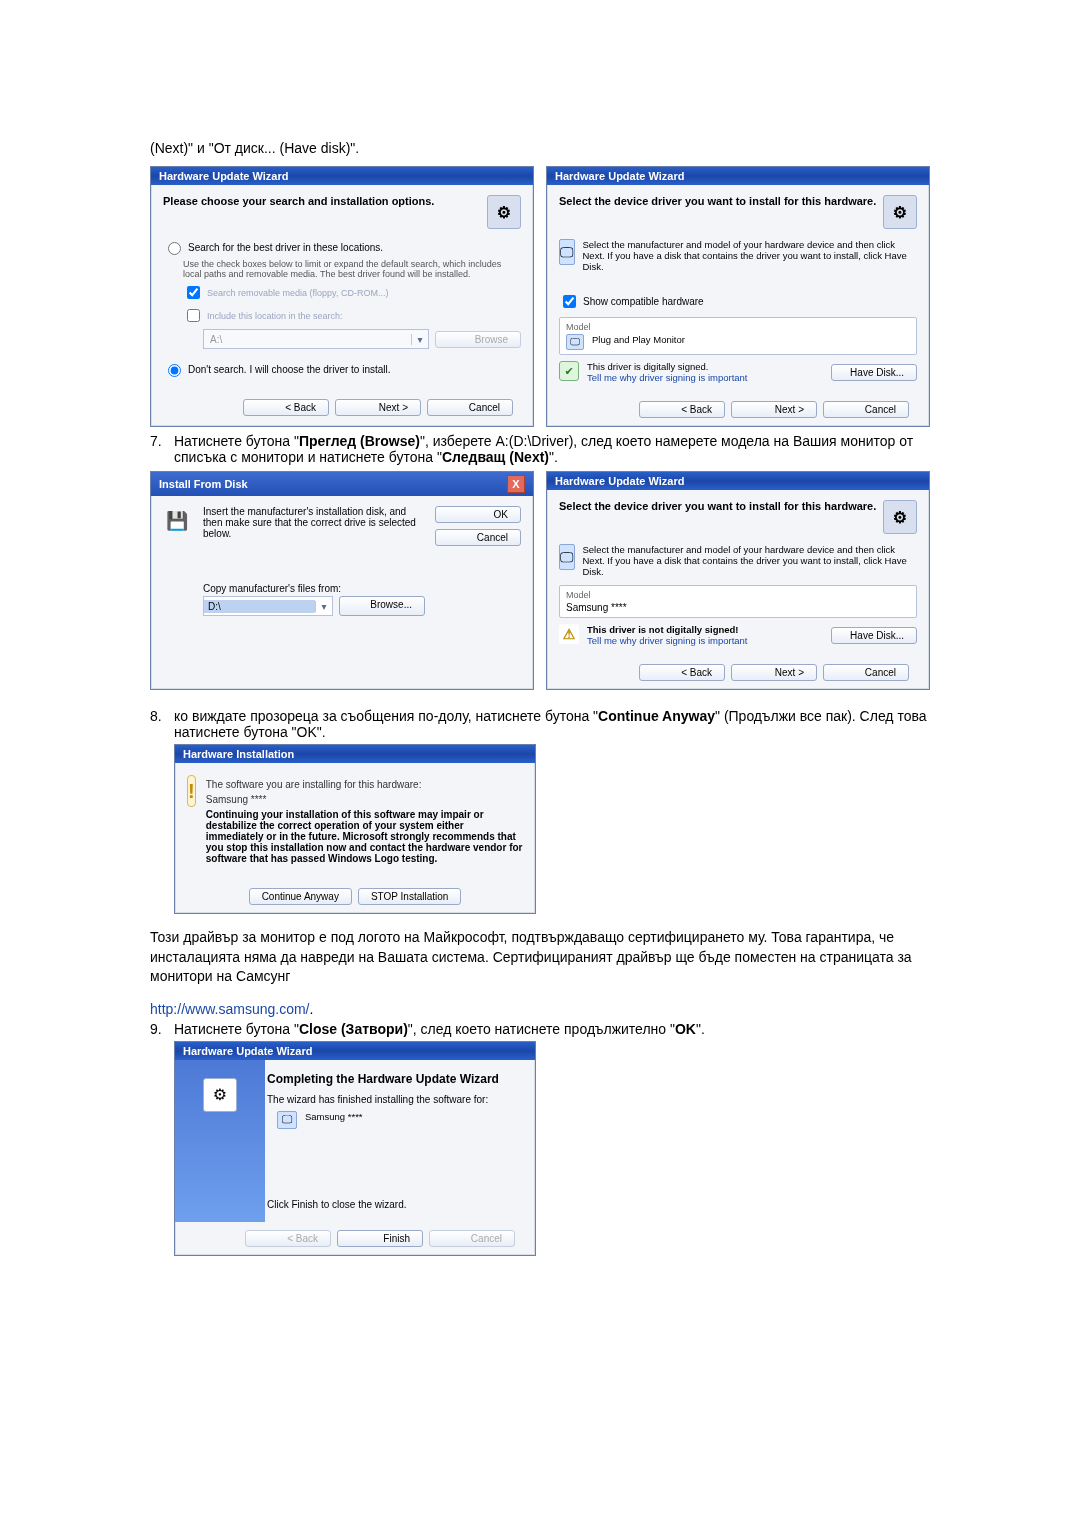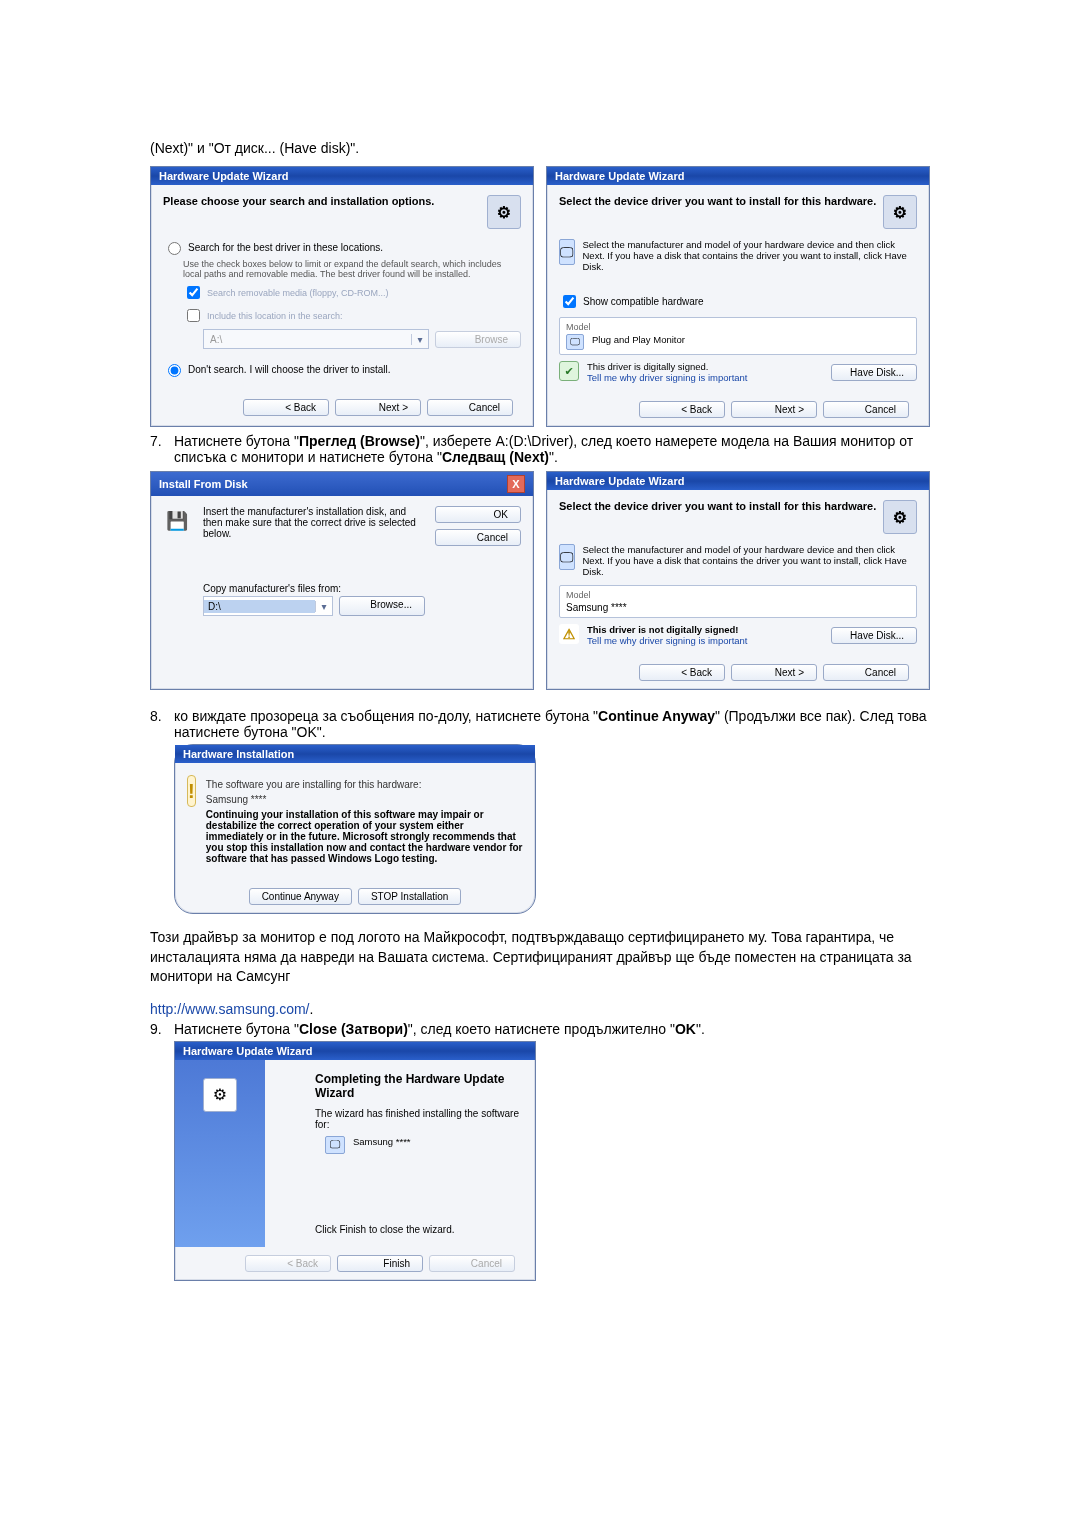--- a/index.html
+++ b/index.html
@@ -140,21 +140,21 @@
   .hw-bold { font-weight:bold; color:#000; }
 
   .completing {
     display:flex;
   }
   .completing .sidebar {
     width:90px; background: linear-gradient(#4d79d6,#6fa0ee);
     display:flex; align-items:flex-start; justify-content:center;
     padding-top:18px;
   }
-  .completing .content { flex:1; padding:12px 2px;margin-left:48px; }
+  .completing .content { flex:1; padding:12px 2px; }
   .completing h4 { font-size:12px; font-weight:bold; margin:0 0 8px 0; color:#000; }
 
   .para { margin: 14px 0; line-height:1.4; }
   .url { color:#1a48a8; }
 </style>
 </head>
 <body>
 
 <div class="page">
 
@@ -320,21 +320,21 @@
 
   <div class="small-gap"></div>
 
   <div class="step">
     <span class="step-num">8.</span>
     <span class="step-text">
       <span>ко виждате прозореца за съобщения по-долу, натиснете бутона "</span><span class="bold">Continue Anyway</span><span>" (Продължи все пак). След това натиснете бутона "OK".</span>
     </span>
   </div>
 
-  <div class="win-dialog med-dialog" style="margin-left:24px;border-radius:19px;">
+  <div class="win-dialog med-dialog" style="margin-left:24px;">
     <div class="win-titlebar">
       <span>Hardware Installation</span>
     </div>
     <div class="hw-install-body">
       <div class="warn-big">!</div>
       <div class="hw-text">
         <p>The software you are installing for this hardware:</p>
         <p>Samsung ****</p>
         <p class="hw-bold">Continuing your installation of this software may impair or destabilize the correct operation of your system either immediately or in the future. Microsoft strongly recommends that you stop this installation now and contact the hardware vendor for software that has passed Windows Logo testing.</p>
       </div>

